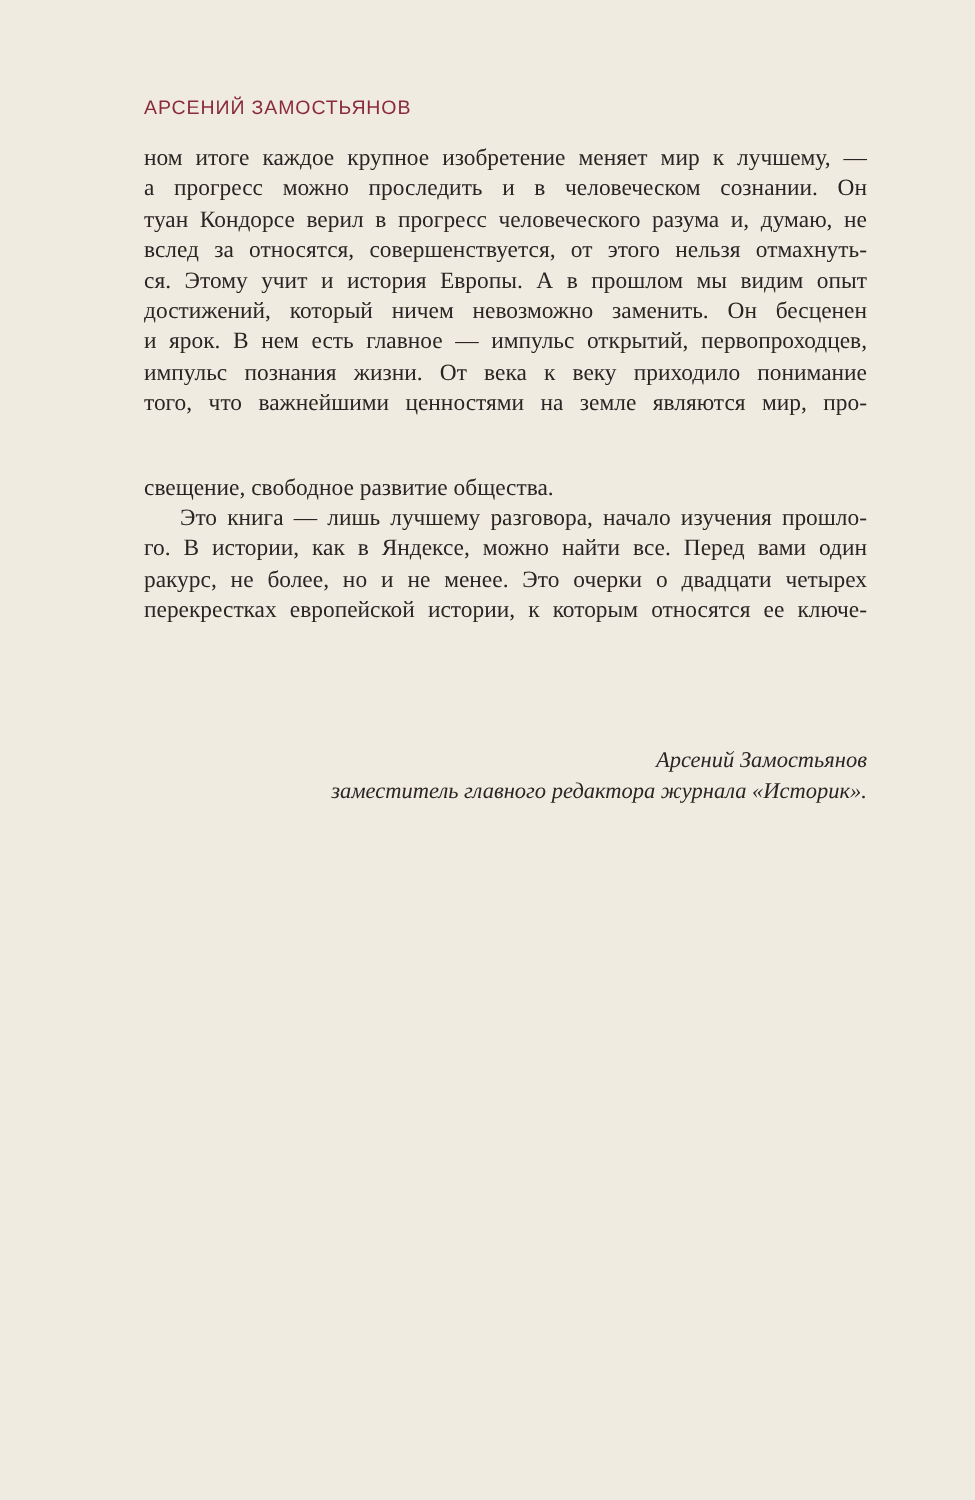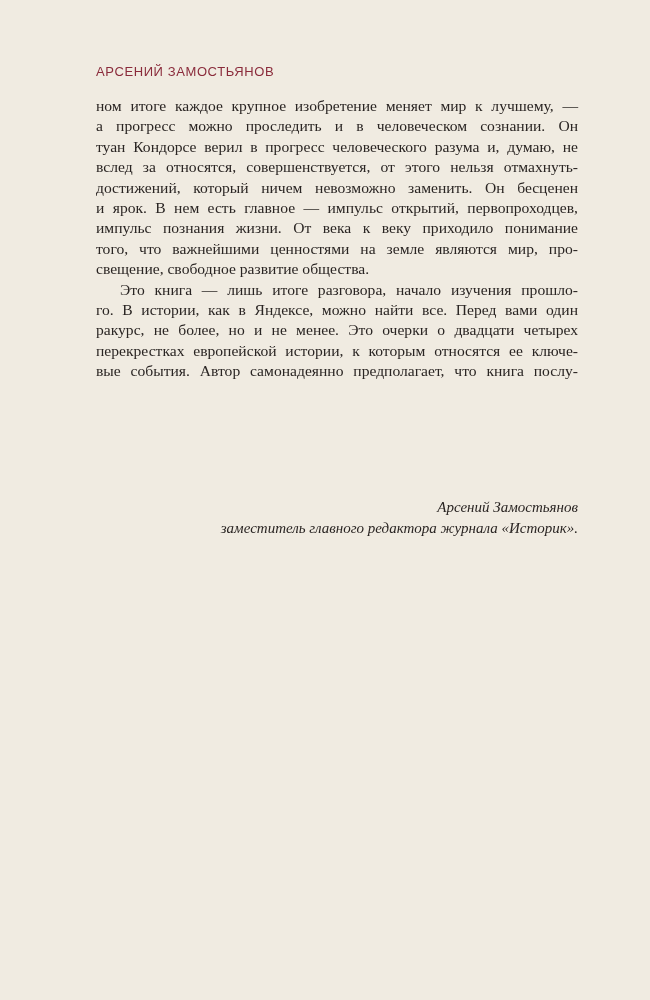--- a/index.html
+++ b/index.html
@@ -37,20 +37,21 @@
     .line {
       display: block;
       text-align: justify;
       text-align-last: justify;
       white-space: nowrap;
       height: 20.4px;
       overflow: visible;
     }
     .line.last {
       text-align-last: left;
+      margin-top: 36px;
     }
     .line.indent {
       text-indent: 24px;
     }
     .signature {
       position: absolute;
       right: 72px;
       top: 497px;
       text-align: right;
       font-style: italic;
@@ -65,31 +66,31 @@
 <body>
 
 <div class="running-head">Арсений Замостьянов</div>
 
 <div class="body-text">
   <div>
     <span class="line">ном итоге каждое крупное изобретение меняет мир к лучшему, —</span>
     <span class="line">а прогресс можно проследить и в человеческом сознании. Он</span>
     <span class="line">туан Кондорсе верил в прогресс человеческого разума и, думаю, не</span>
     <span class="line">вслед за относятся, совершенствуется, от этого нельзя отмахнуть-</span>
+    <span class="line">ся. Этому учит и история Европы. А в прошлом мы видим опыт</span>
     <span class="line">достижений, который ничем невозможно заменить. Он бесценен</span>
     <span class="line">и ярок. В нем есть главное — импульс открытий, первопроходцев,</span>
     <span class="line">импульс познания жизни. От века к веку приходило понимание</span>
     <span class="line">того, что важнейшими ценностями на земле являются мир, про-</span>
     <span class="line last">свещение, свободное развитие общества.</span>
   </div>
   <div>
-    <span class="line indent">Это книга — лишь итоге разговора, начало изучения прошло-</span>
+    <span class="line indent">Это книга — лишь лучшему разговора, начало изучения прошло-</span>
     <span class="line">го. В истории, как в Яндексе, можно найти все. Перед вами один</span>
     <span class="line">ракурс, не более, но и не менее. Это очерки о двадцати четырех</span>
     <span class="line">перекрестках европейской истории, к которым относятся ее ключе-</span>
-    <span class="line">вые события. Автор самонадеянно предполагает, что книга послу-</span>
   </div>
 </div>
 
 <div class="signature">
   <div>Арсений Замостьянов</div>
   <div>заместитель главного редактора журнала «Историк».</div>
 </div>
 
 </body></html>

